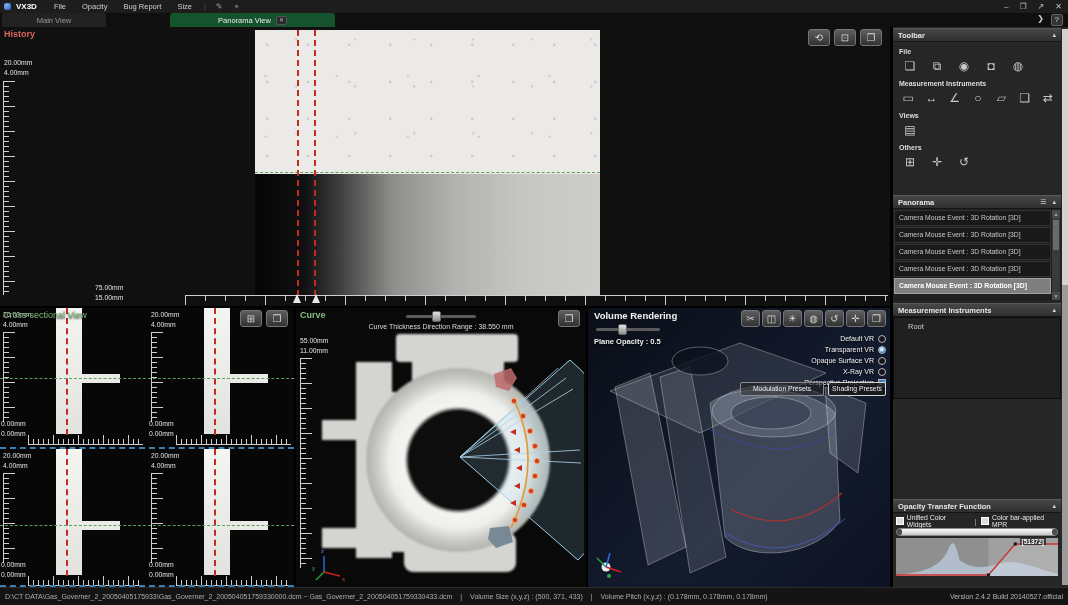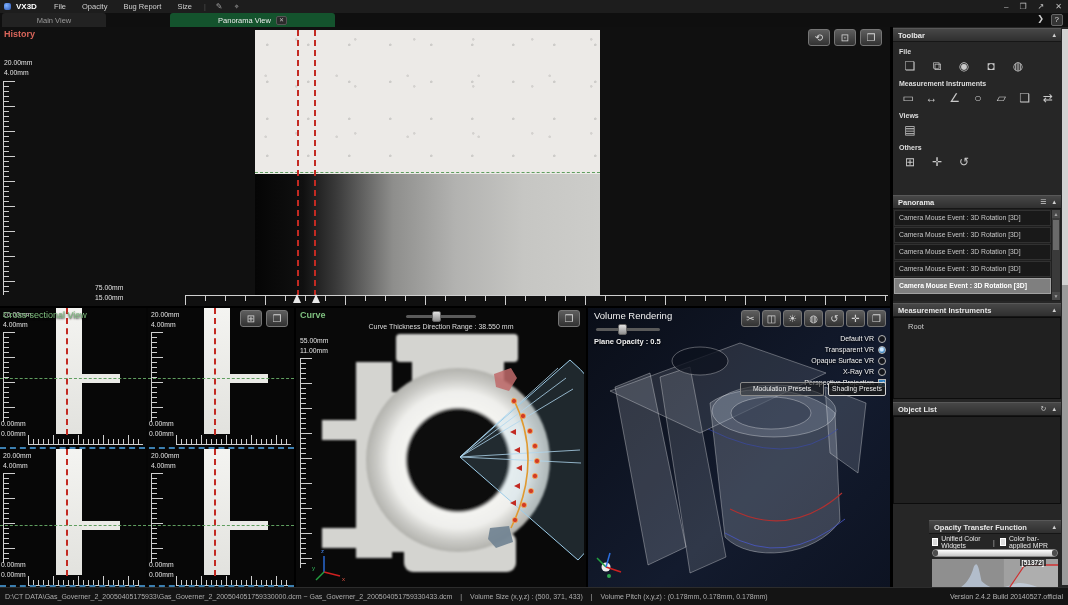--- a/index.html
+++ b/index.html
@@ -58,21 +58,21 @@
 
   
   .front{left:296px;top:281px;width:290px;height:279px;background:#090909;}
   .front-title{position:absolute;left:4px;top:2px;font-size:9px;font-weight:bold;color:#7fbf7f;z-index:5;}
   .range-info{position:absolute;left:0;top:15px;width:100%;text-align:center;font-size:7px;color:#dcdcdc;z-index:5;}
   .slider{position:absolute;height:3px;background:#5a5a5a;border-radius:2px;}
   .slider .handle{position:absolute;top:-4px;width:9px;height:11px;background:linear-gradient(#e2e2e2,#8f8f8f);border:1px solid #666;border-radius:2px;}
 
   
   .volume{left:588px;top:281px;width:302px;height:279px;background:linear-gradient(135deg,#0a0e18,#131b2e 60%,#0d1322);overflow:hidden;}
-  .vol-title{position:absolute;left:6px;top:2px;font-size:9.5px;font-weight:normal;color:#f2f2f2;z-index:5;}
+  .vol-title{position:absolute;left:6px;top:2px;font-size:9.5px;font-weight:bold;color:#f2f2f2;z-index:5;}
   .plane-opacity{position:absolute;left:6px;top:29px;font-size:7.5px;font-weight:bold;color:#f0f0f0;z-index:5;text-shadow:0 1px 2px #000;}
   .vr-options{position:absolute;right:4px;top:26px;z-index:6;display:flex;flex-direction:column;align-items:flex-end;gap:2px;}
   .vr-row{display:flex;align-items:center;gap:4px;font-size:7px;color:#f4f4f4;text-shadow:0 1px 2px #000;height:9px;}
   .radio{width:8px;height:8px;border-radius:50%;border:1px solid #b5b5b5;background:#14161c;}
   .radio.sel{background:radial-gradient(circle at 45% 40%,#cfe9ff 0 30%,#2f7fc0 65%,#1d5c94);}
   .cb-dark{width:8px;height:8px;border:1px solid #b5b5b5;background:#2f7fc0;color:#fff;font-size:7px;line-height:8px;text-align:center;}
   .vr-btn{position:absolute;top:74px;height:14px;z-index:6;font-size:6.8px;color:#eee;text-align:center;line-height:12px;border-radius:2px;}
   .vr-btn-mod{left:152px;width:84px;background:rgba(40,40,40,.55);border:1px solid #8a8a8a;}
   .vr-btn-shade{left:240px;width:58px;background:rgba(25,25,25,.8);border:1px solid #d5d5d5;}
 
@@ -436,31 +436,22 @@
         <div class="sec-h">
           <span>Measurement Instruments</span>
           <span class="sp"></span>
           <span class="sec-ic">▴</span>
         </div>
         <div class="tree-box" style="height:82px;">
           <div class="tree-item">Root</div>
         </div>
       </div>
 
-      <div class="section" style="top:375px;">
-        <div class="sec-h">
-          <span>Object List</span>
-          <span class="sp"></span>
-          <span class="sec-ic">↻</span>
-          <span class="sec-ic">▴</span>
-        </div>
-        <div class="tree-box" style="height:88px;"></div>
-      </div>
-
-      <div class="section" style="top:493px;padding-left:36px;">
+
+      <div class="section" style="top:472px;">
         <div class="sec-h">
           <span>Opacity Transfer Function</span>
           <span class="sp"></span>
           <span class="sec-ic">▴</span>
         </div>
         <div class="otf-body">
           <div class="otf-cbrow">
             <span class="cb-light"></span>
             <span>Unified Color Widgets</span>
             <span class="otf-sep">|</span>

